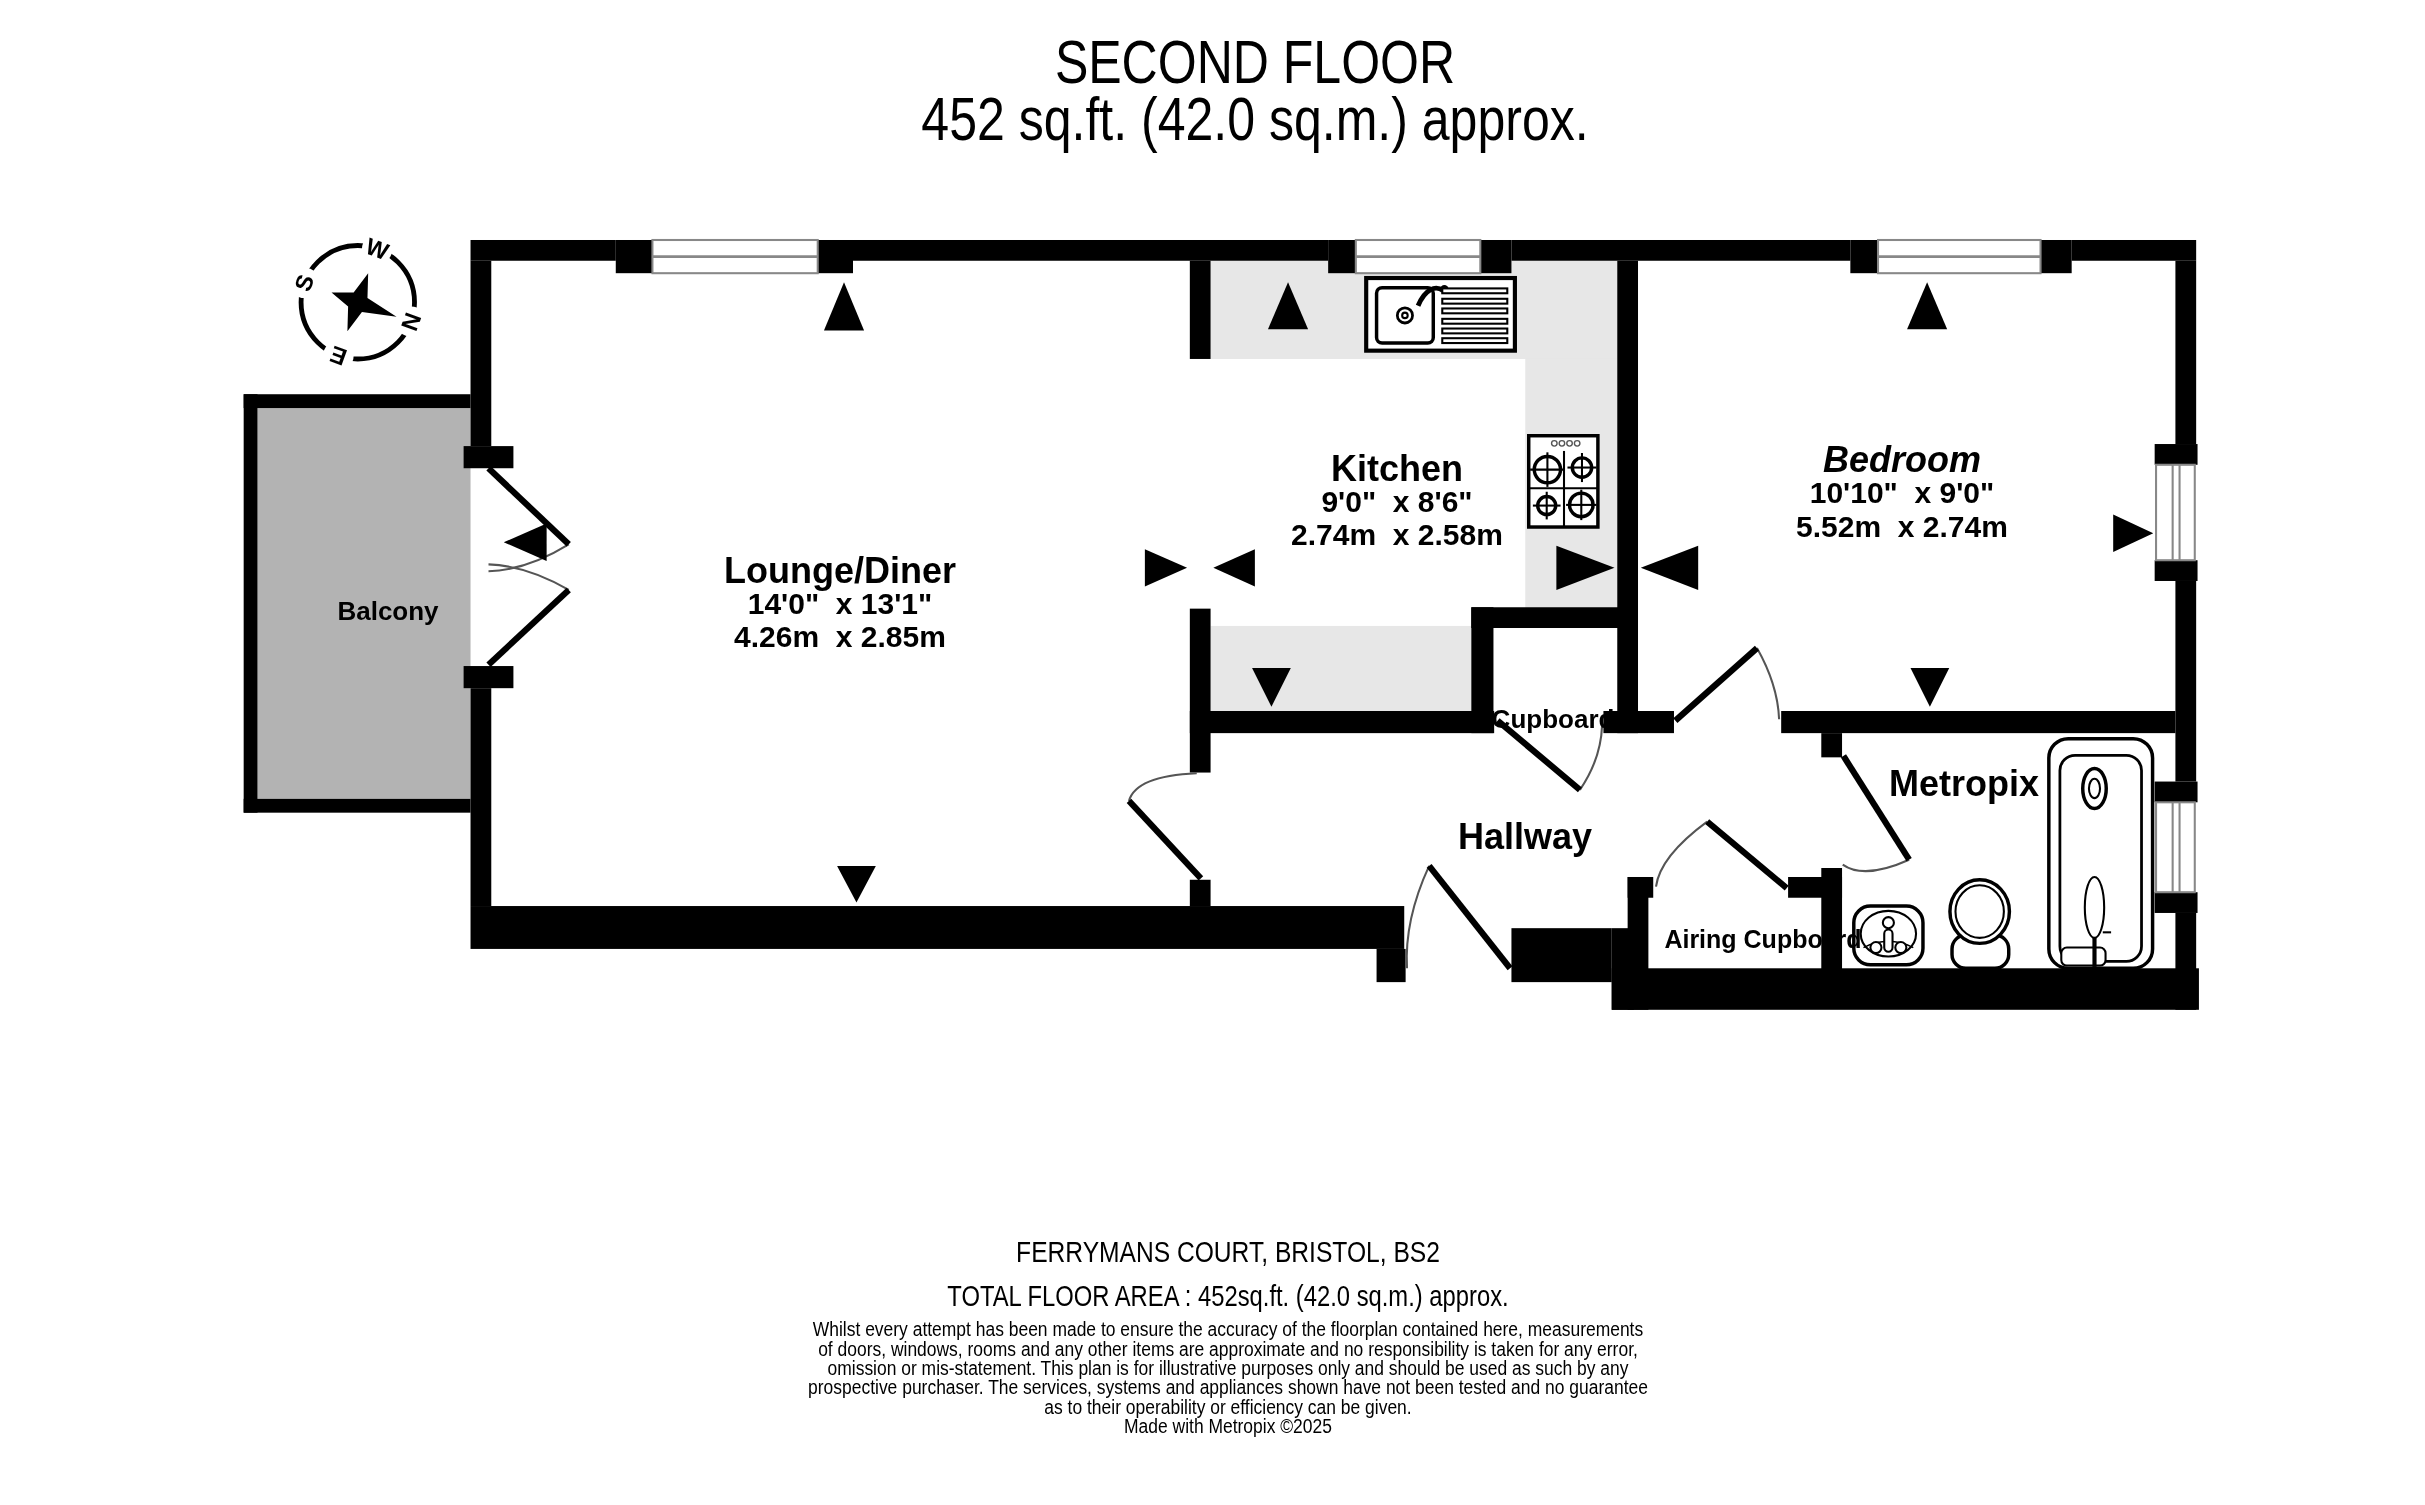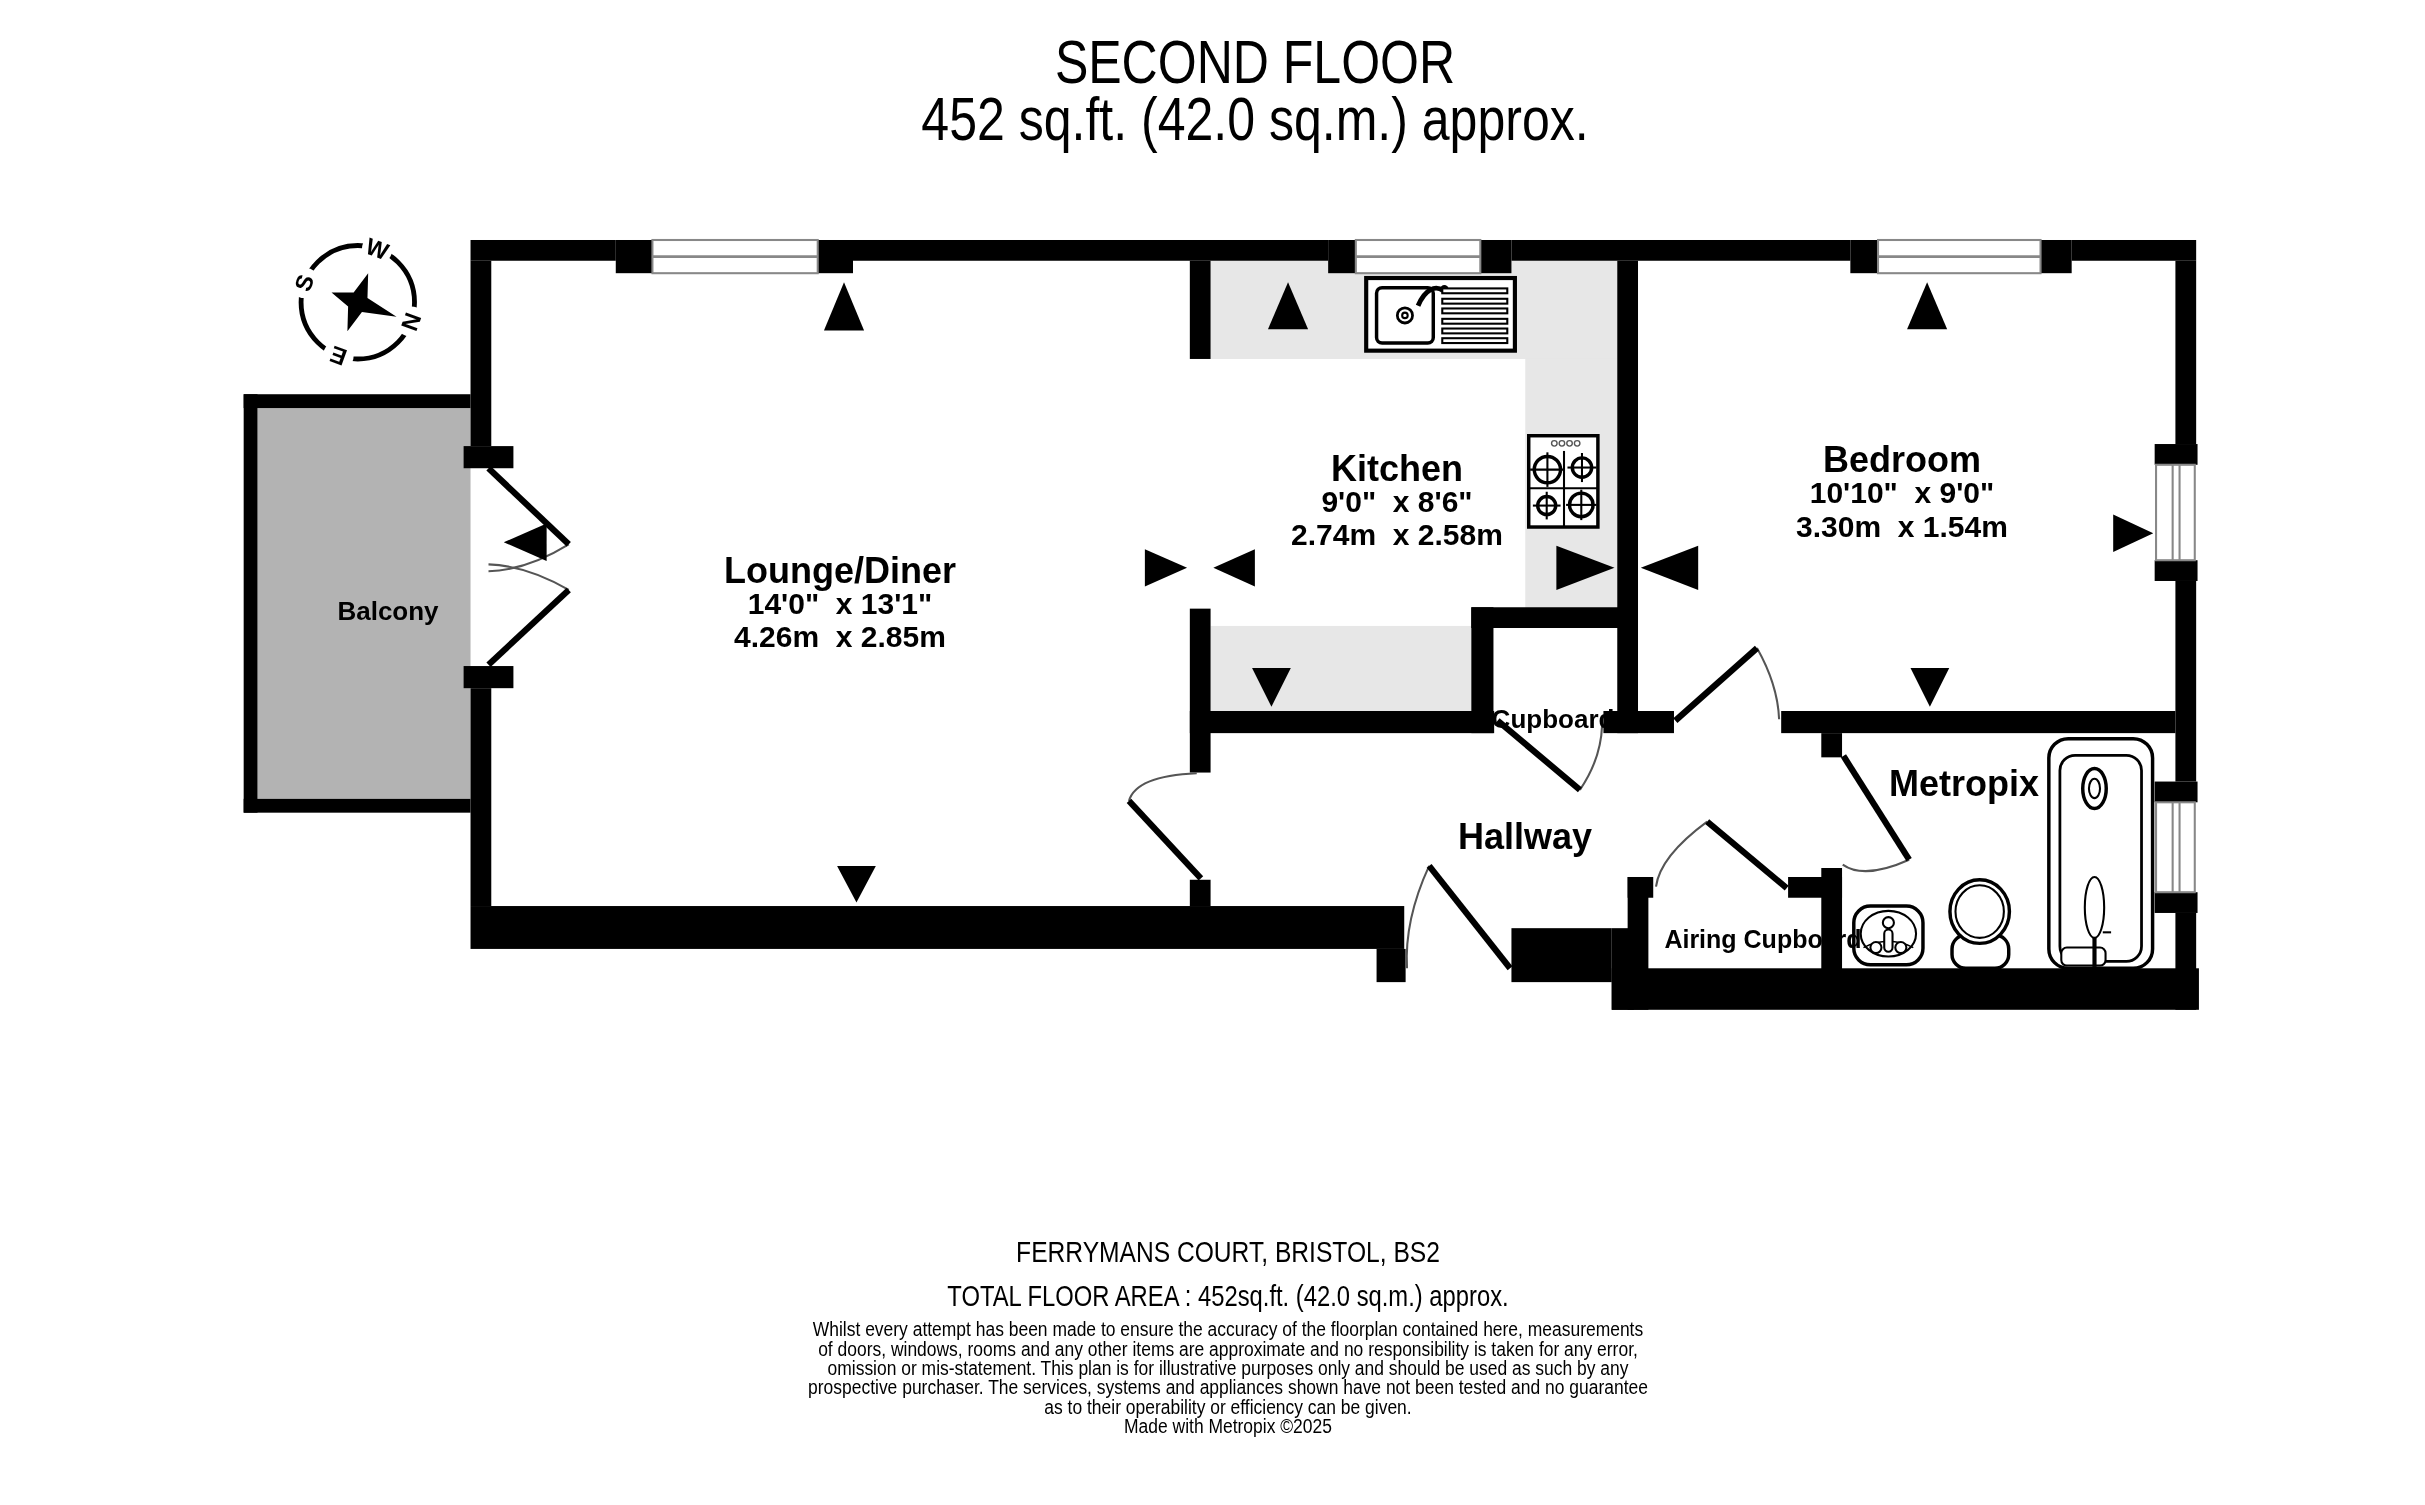--- a/index.html
+++ b/index.html
@@ -251,23 +251,23 @@
 <div class="lbl title-line cond" style="left:1255px;top:119px;">452 sq.ft. (42.0 sq.m.) approx.</div>
 
 <div class="lbl room-name" style="left:840px;top:570px;">Lounge/Diner</div>
 <div class="lbl room-dim" style="left:840px;top:603px;">14'0"  x 13'1"</div>
 <div class="lbl room-dim" style="left:840px;top:636px;">4.26m  x 2.85m</div>
 
 <div class="lbl room-name" style="left:1397px;top:468px;">Kitchen</div>
 <div class="lbl room-dim" style="left:1397px;top:501px;">9'0"  x 8'6"</div>
 <div class="lbl room-dim" style="left:1397px;top:534px;">2.74m  x 2.58m</div>
 
-<div class="lbl room-name" style="left:1902px;top:459px;">Bedroom</div>
+<div class="lbl room-name" style="left:1902px;top:459px;font-style:italic;">Bedroom</div>
 <div class="lbl room-dim" style="left:1902px;top:492px;">10'10"  x 9'0"</div>
-<div class="lbl room-dim" style="left:1902px;top:526px;">3.30m  x 1.54m</div>
+<div class="lbl room-dim" style="left:1902px;top:526px;">5.52m  x 2.74m</div>
 
 <div class="lbl small-lbl" style="left:1553px;top:695px;font-size:26px;margin-top:24px;">Cupboard</div>
 <div class="lbl room-name" style="left:1525px;top:836px;">Hallway</div>
 <div class="lbl room-name" style="left:1964px;top:783px;">Metropix</div>
 <div class="lbl tiny-lbl" style="left:1734px;top:939px;">Airing Cupboard</div>
 <div class="lbl small-lbl" style="left:388px;top:611px;text-align:center;">Balcony</div>
 
 <div class="lbl addr-line cond" style="left:1228px;top:1251px;">FERRYMANS COURT, BRISTOL, BS2</div>
 <div class="lbl total-line cond" style="left:1228px;top:1296px;">TOTAL FLOOR AREA : 452sq.ft. (42.0 sq.m.) approx.</div>
 

